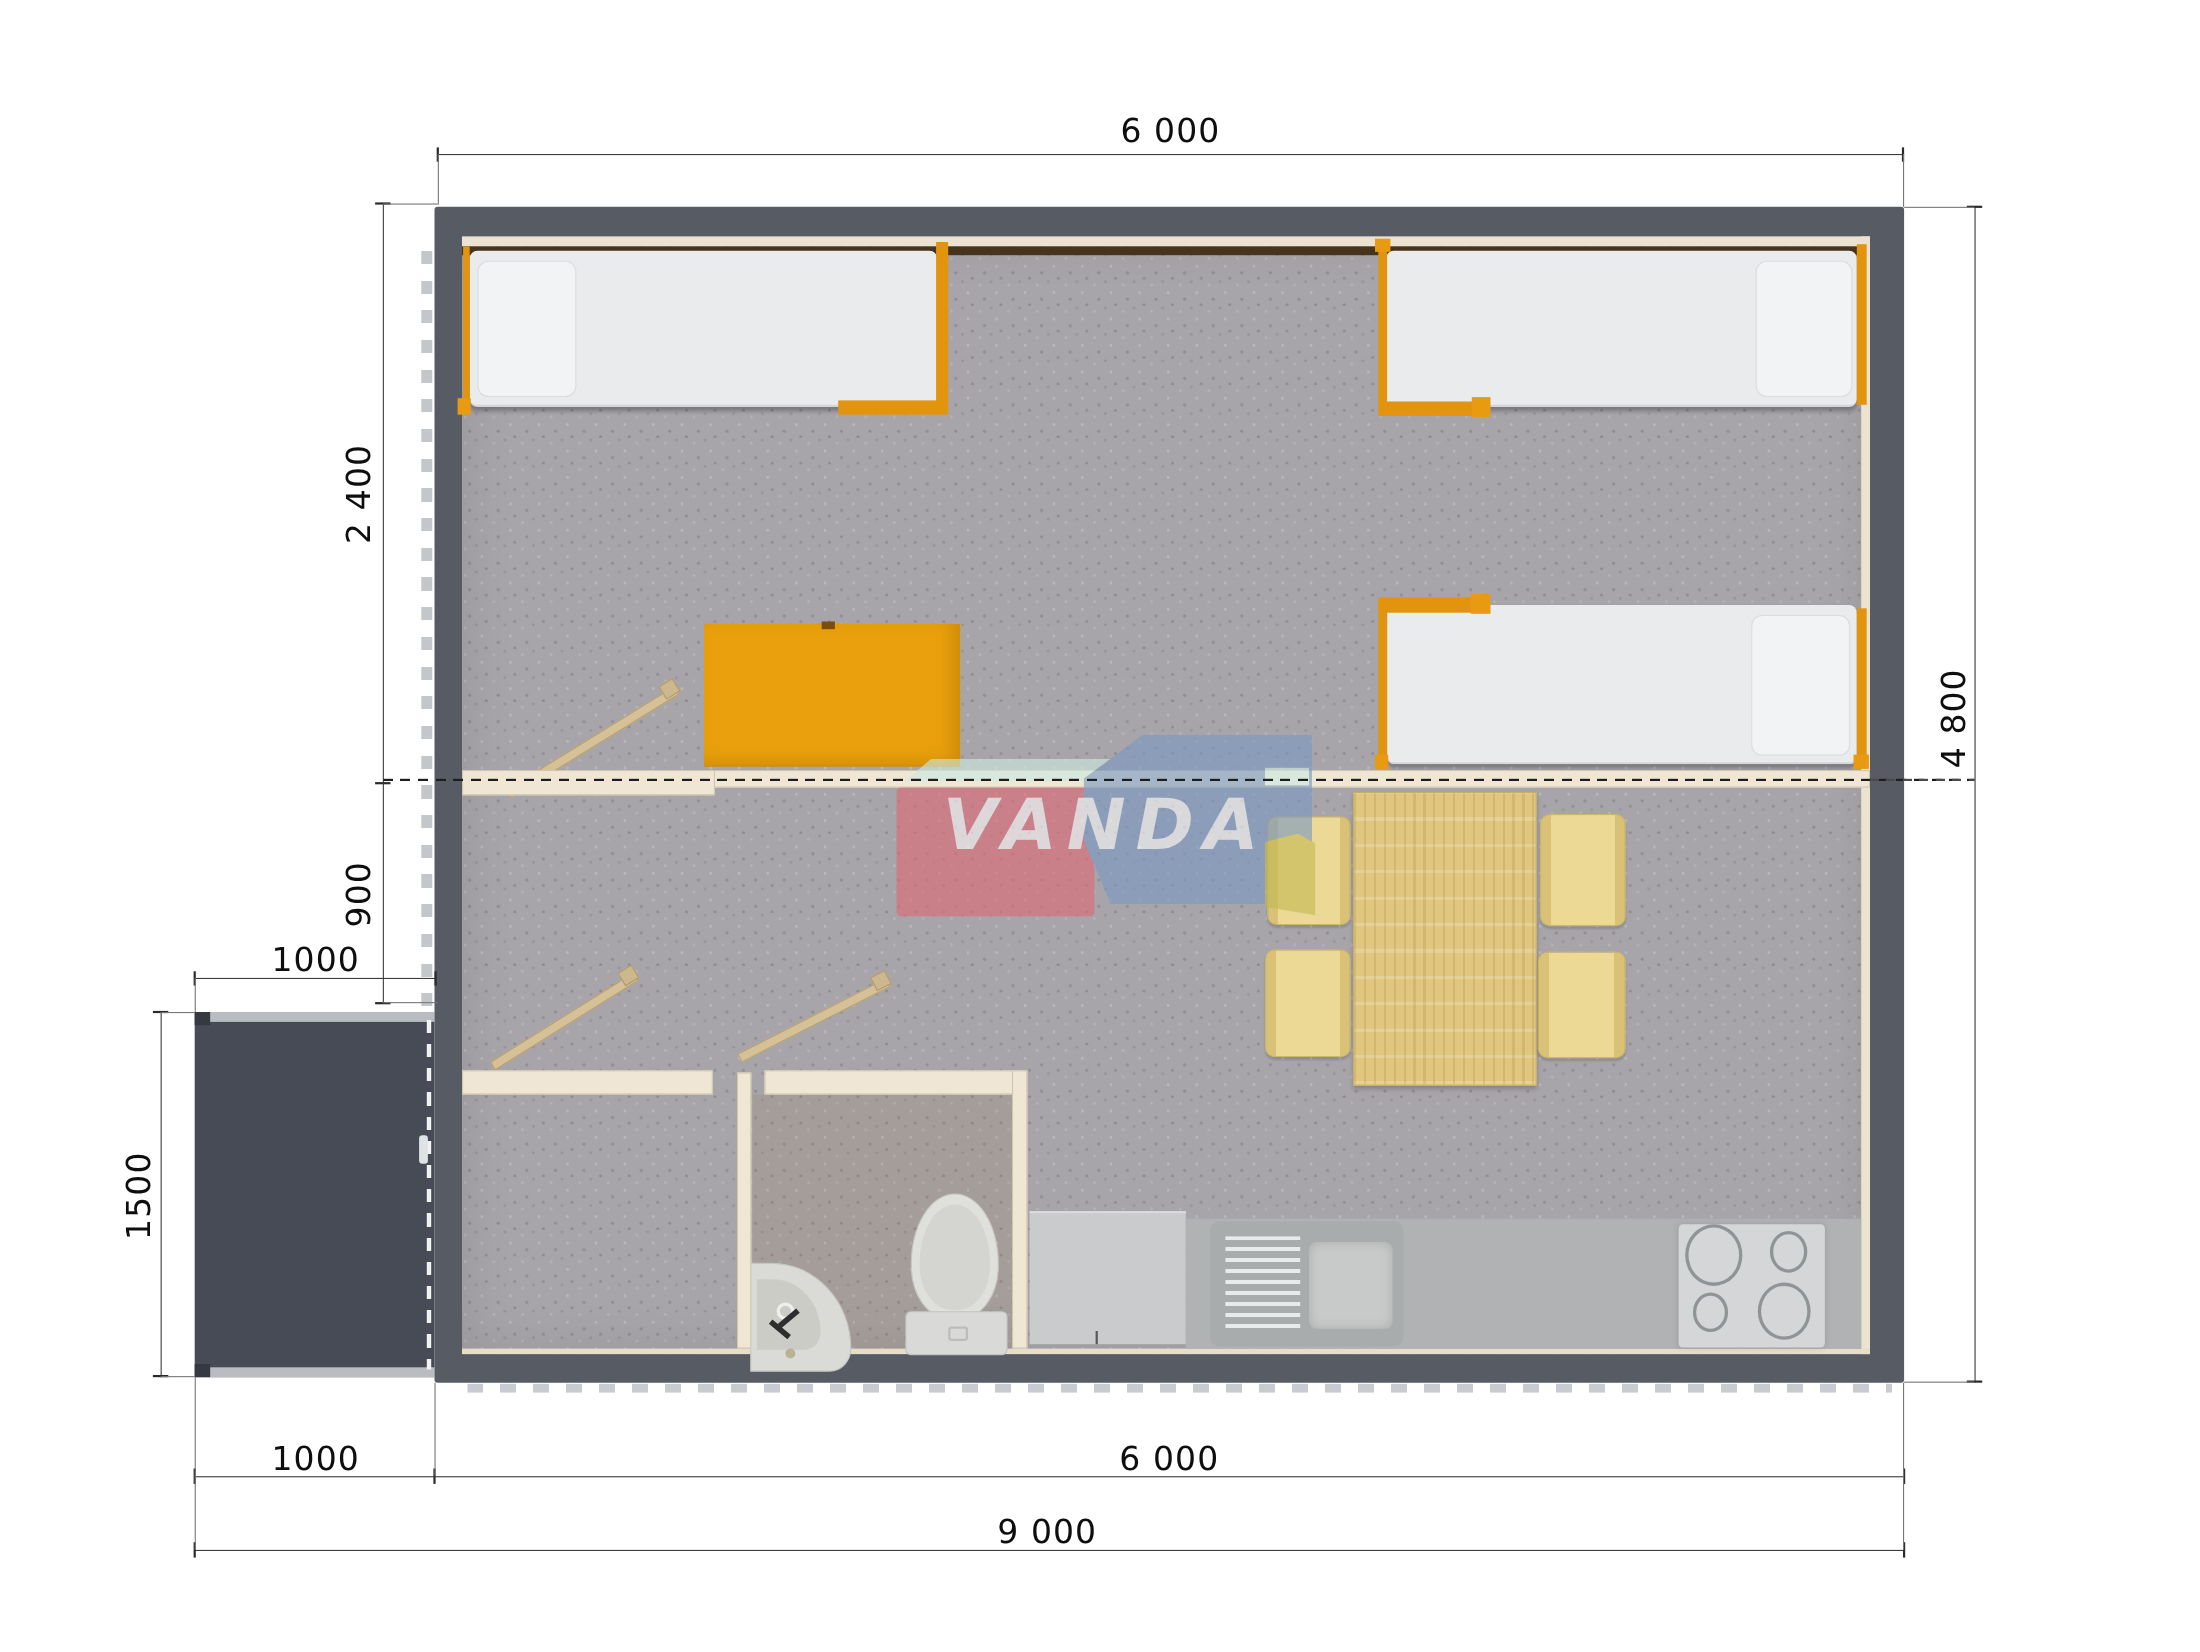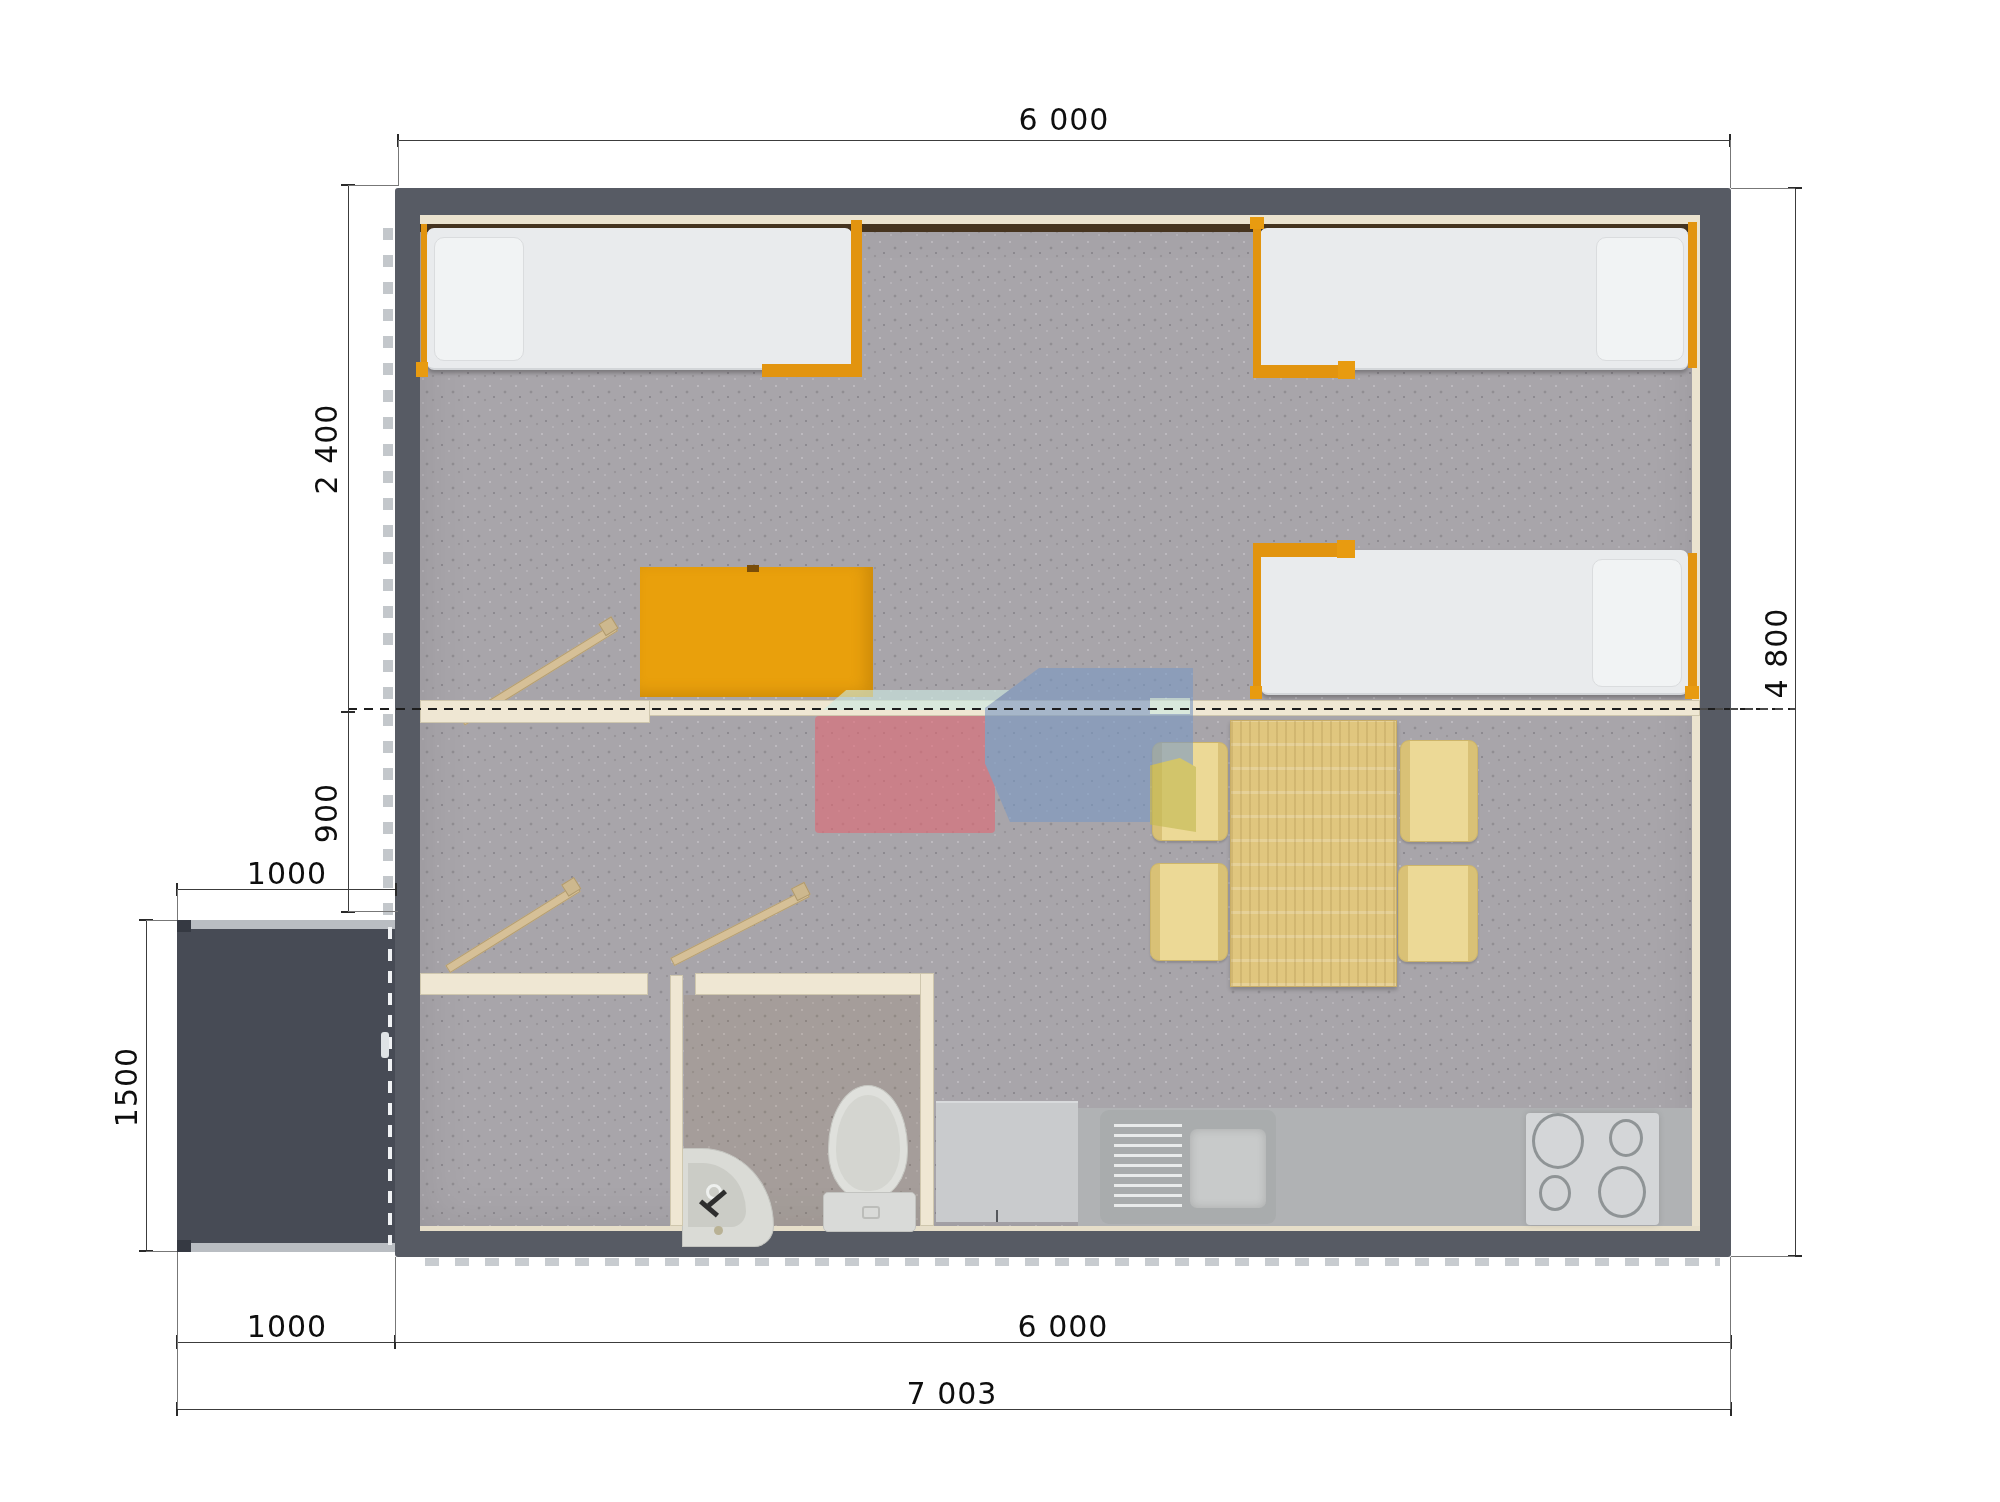--- a/index.html
+++ b/index.html
@@ -168,20 +168,22 @@
 
   <div class="abs" style="left:808px;top:660px;width:400px;height:180px;opacity:.62;">
     <div class="abs" style="left:15px;top:30px;width:332px;height:20px;background:#cdeae2;
                 clip-path:polygon(7% 0,100% 0,93% 100%,0 100%);"></div>
     <div class="abs" style="left:7px;top:56px;width:180px;height:117px;background:#e06a76;border-radius:4px;"></div>
     <div class="abs" style="left:177px;top:8px;width:208px;height:154px;background:#7b99c3;
                 clip-path:polygon(26% 0,100% 0,100% 100%,12% 100%,0 62%,0 26%);"></div>
     <div class="abs" style="left:342px;top:38px;width:40px;height:16px;background:#cdeae2;"></div>
     <div class="abs" style="left:342px;top:98px;width:46px;height:74px;background:#c3b952;
                 clip-path:polygon(0 10%,65% 0,100% 12%,100% 100%,0 90%);"></div>
+    <div class="abs" style="left:12px;top:54px;width:370px;font-size:64px;font-weight:bold;font-style:italic;
+                letter-spacing:9px;color:rgba(255,255,255,.95);text-align:center;">VANDA</div>
   </div>
 
   <div class="abs" style="left:348px;top:708px;width:1447px;height:2px;
               background:repeating-linear-gradient(90deg,#1d1d1d 0 9px,transparent 9px 16px);"></div>
 
   <div class="dline" style="left:398px;top:140px;width:1333px;height:1px;"></div>
   <div class="tick" style="left:397px;top:134px;width:2px;height:13px;"></div>
   <div class="tick" style="left:1729px;top:134px;width:2px;height:13px;"></div>
   <div class="eline" style="left:398px;top:140px;width:1px;height:46px;"></div>
   <div class="eline" style="left:1730px;top:140px;width:1px;height:48px;"></div>
@@ -222,19 +224,19 @@
   <div class="dline" style="left:177px;top:1342px;width:1554px;height:1px;"></div>
   <div class="tick" style="left:176px;top:1335px;width:2px;height:14px;"></div>
   <div class="tick" style="left:394px;top:1335px;width:2px;height:14px;"></div>
   <div class="tick" style="left:1730px;top:1335px;width:2px;height:14px;"></div>
   <div class="dlabel" style="left:187px;top:1311px;width:200px;">1000</div>
   <div class="dlabel" style="left:963px;top:1311px;width:200px;">6 000</div>
 
   <div class="dline" style="left:177px;top:1409px;width:1554px;height:1px;"></div>
   <div class="tick" style="left:176px;top:1402px;width:2px;height:14px;"></div>
   <div class="tick" style="left:1730px;top:1402px;width:2px;height:14px;"></div>
-  <div class="dlabel" style="left:852px;top:1378px;width:200px;">7 003</div>
+  <div class="dlabel" style="left:852px;top:1378px;width:200px;">9 000</div>
 
   <div class="eline" style="left:177px;top:1252px;width:1px;height:157px;"></div>
   <div class="eline" style="left:395px;top:1257px;width:1px;height:85px;"></div>
   <div class="eline" style="left:1730px;top:1257px;width:1px;height:152px;"></div>
 
 </div>
 
 </body></html>

